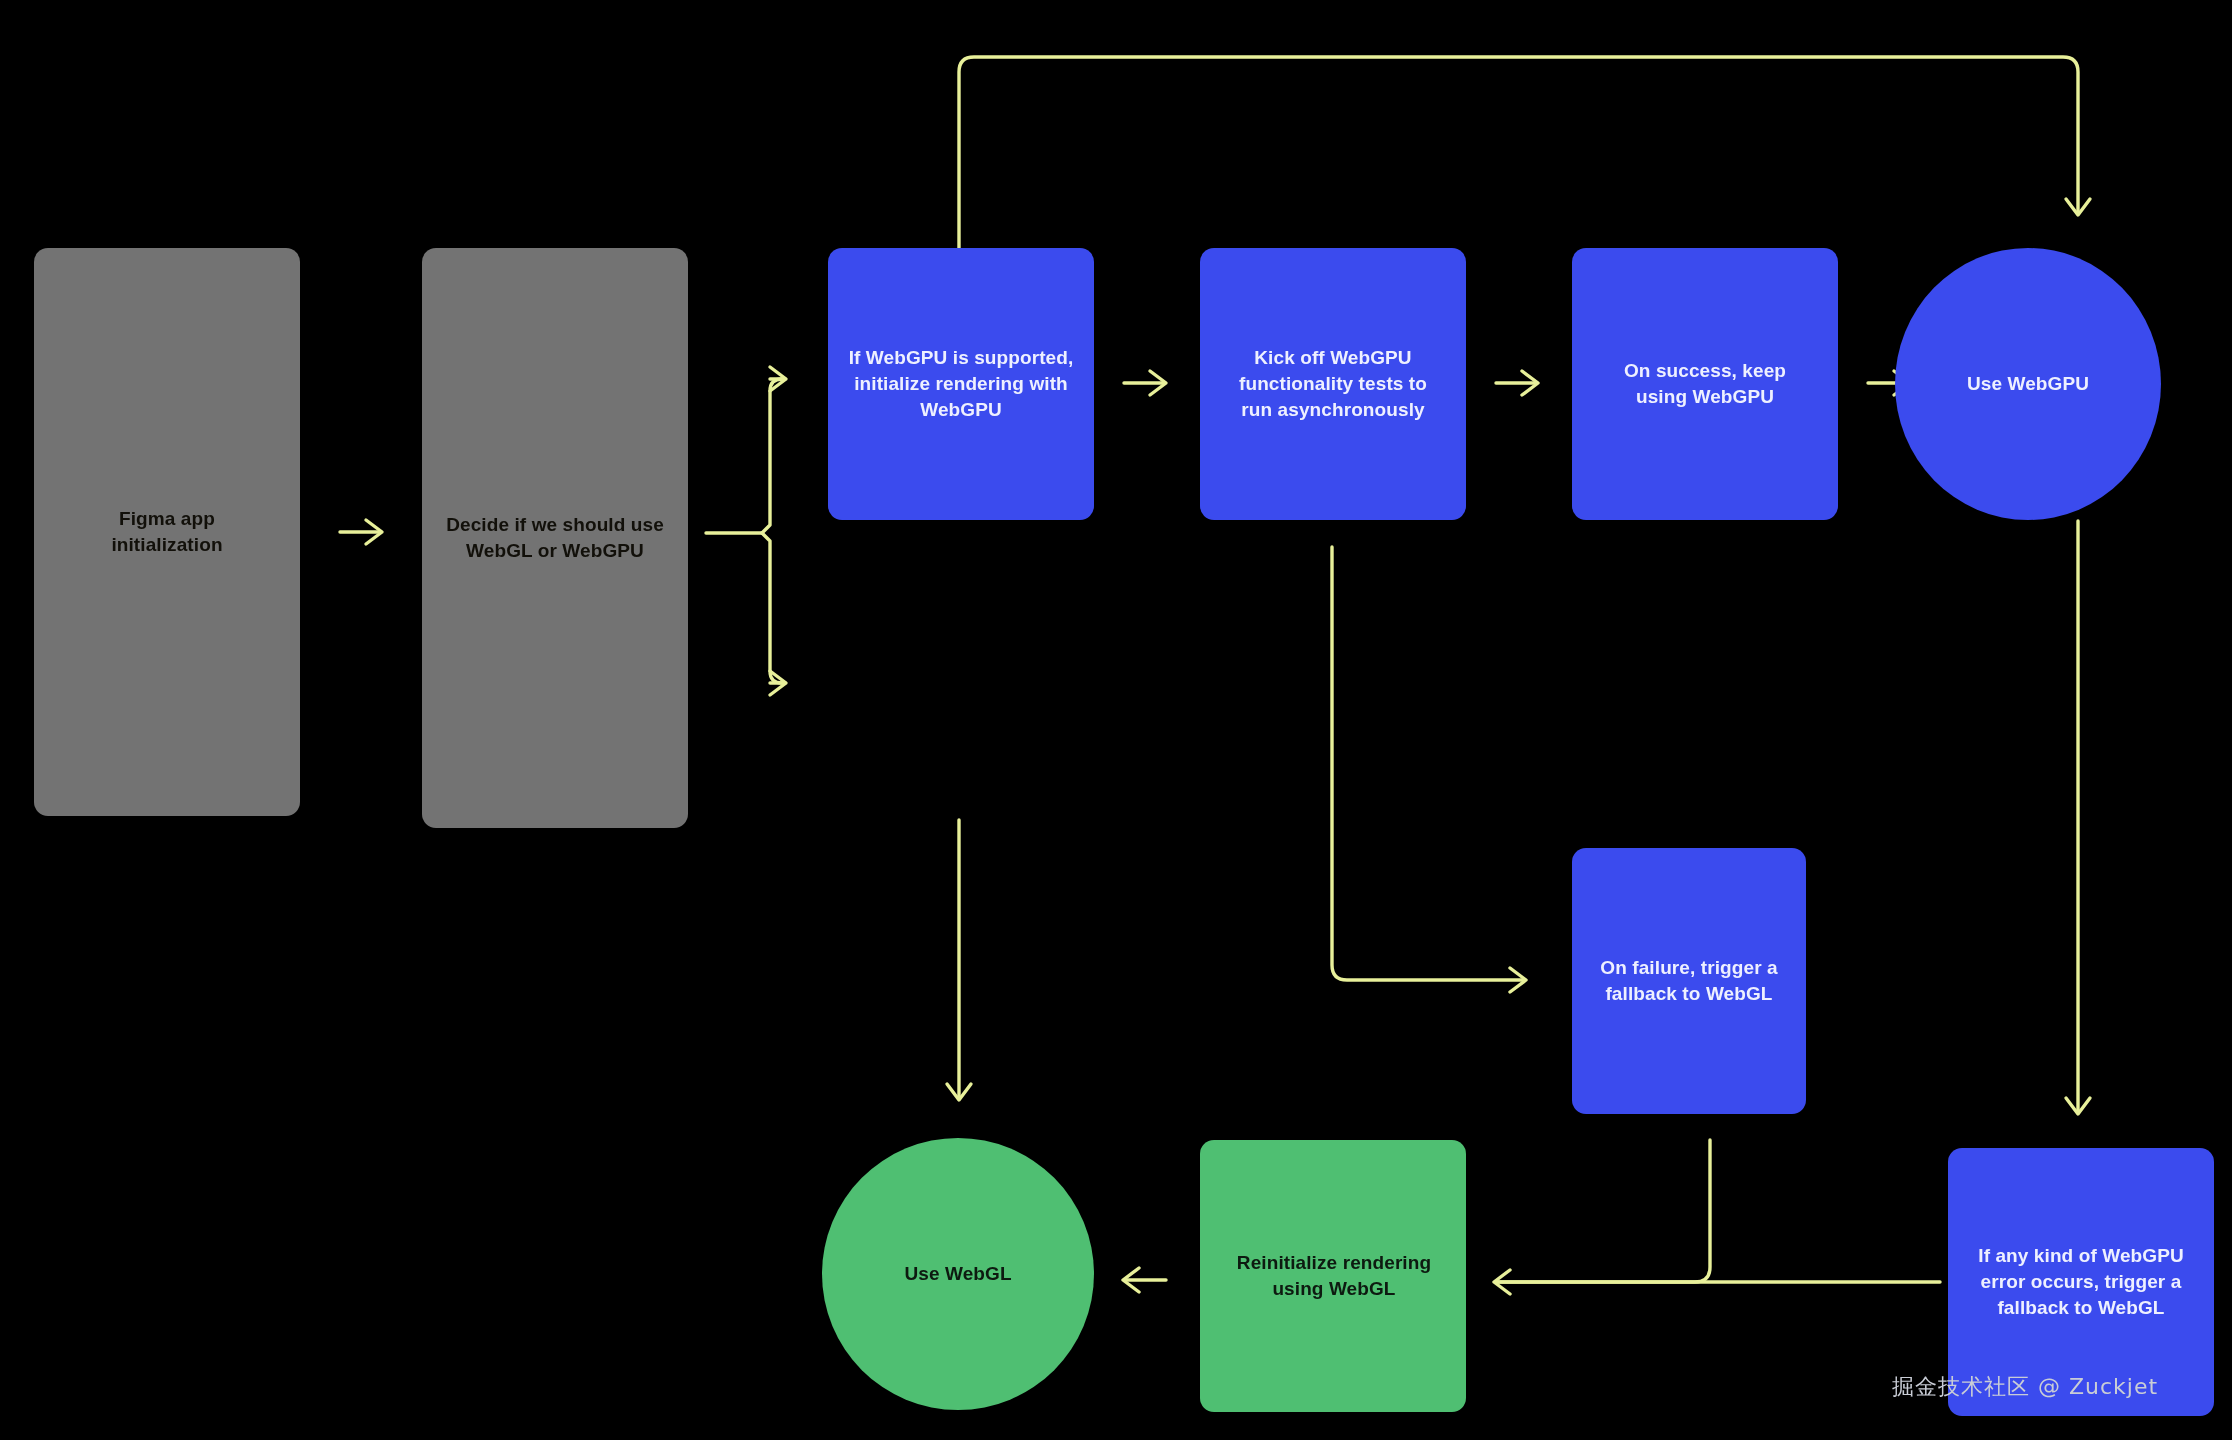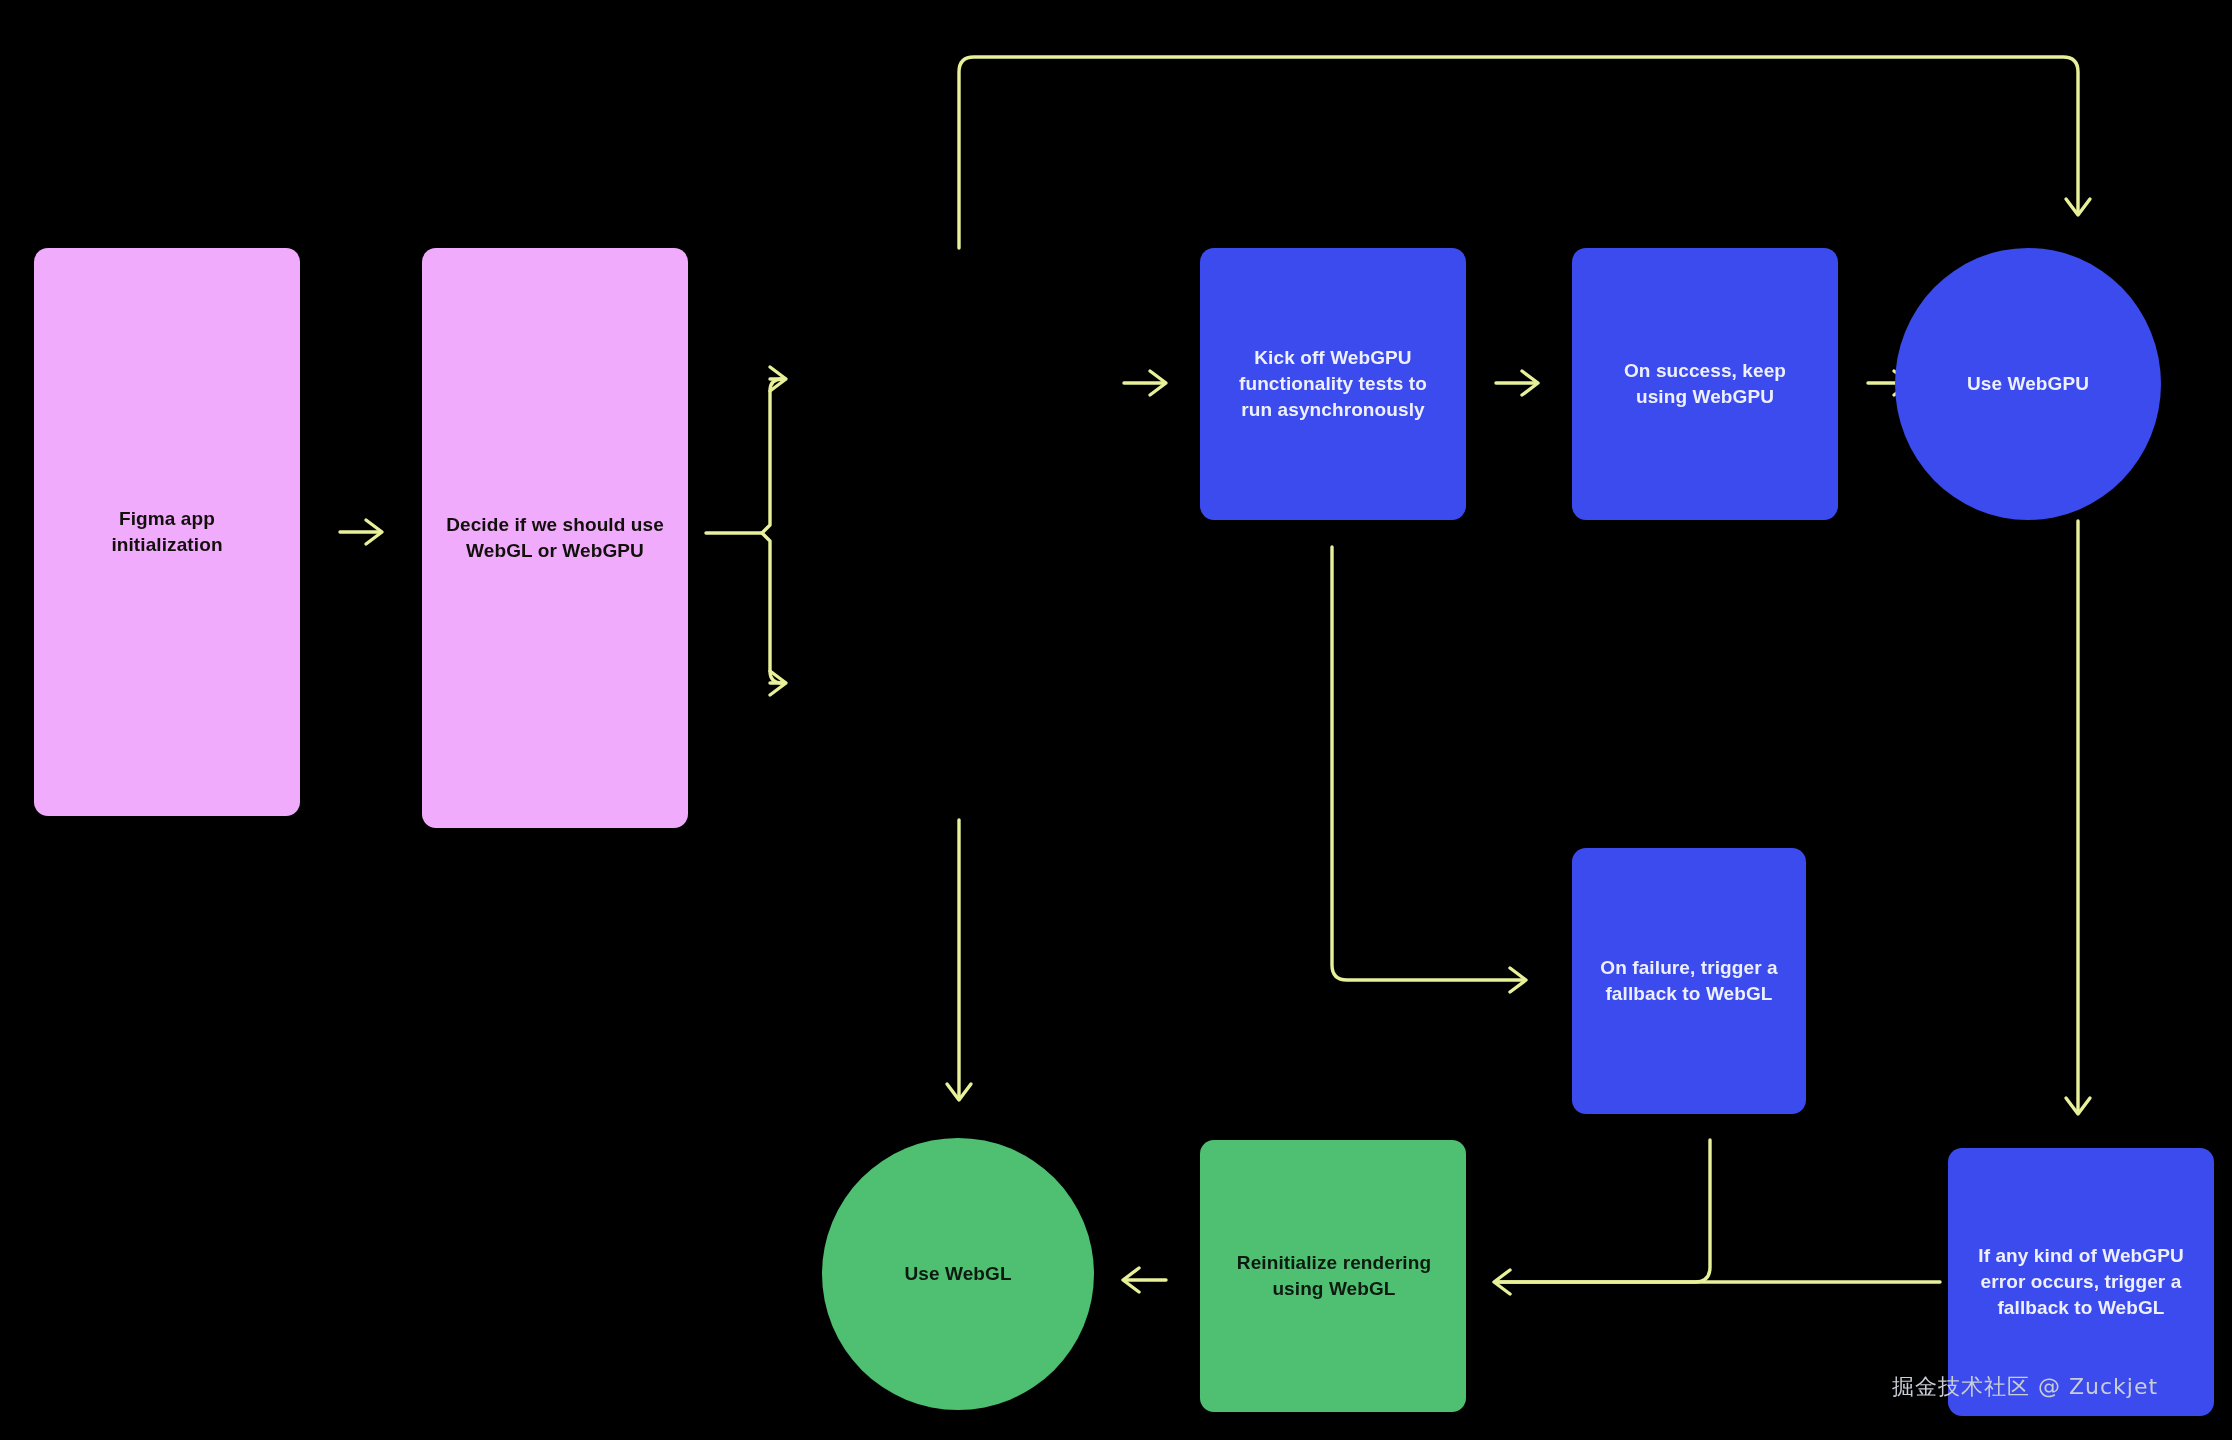--- a/index.html
+++ b/index.html
@@ -40,21 +40,21 @@
     letter-spacing: 0.1px;
     padding: 6px 10px;
   }
   .node .label {
     display: block;
     width: 100%;
     white-space: pre-line;
   }
   .rect { border-radius: 14px; }
   .circle { border-radius: 50%; }
-  .gold   { background: #f0abfc; color: #12100a; }
+  .gold   { background: #737373; color: #12100a; }
   .blue   { background: #3B4BEE; color: #eef0ff; }
   .green  { background: #4FBF72; color: #0d1a10; }
 
   
   #n-figma-init     { left: 34px;   top: 248px;  width: 266px;  height: 568px;  font-size: 19px; }
   #n-decide         { left: 408px;  top: 248px;  width: 266px;  height: 580px;  font-size: 19px; margin-left: 14px; }
   #n-if-supported   { left: 828px;  top: 248px;  width: 266px;  height: 272px;  font-size: 19px; }
   #n-if-not-sup     { left: 828px;  top: 554px;  width: 266px;  height: 260px;  font-size: 19px; }
   #n-kick-off       { left: 1200px; top: 248px;  width: 266px;  height: 272px;  font-size: 19px; }
   #n-on-success     { left: 1572px; top: 248px;  width: 266px;  height: 272px;  font-size: 19px; }
@@ -156,20 +156,25 @@
   <div class="node rect gold" id="n-figma-init">
     <span class="label">Figma app
 initialization</span>
   </div>
 
   <div class="node rect gold" id="n-decide">
     <span class="label">Decide if we should use
 WebGL or WebGPU</span>
   </div>
 
+  <div class="node rect blue" id="n-if-supported">
+    <span class="label">If WebGPU is supported,
+initialize rendering with
+WebGPU</span>
+  </div>
 
 
   <div class="node rect blue" id="n-kick-off">
     <span class="label">Kick off WebGPU
 functionality tests to
 run asynchronously</span>
   </div>
 
   <div class="node rect blue" id="n-on-success">
     <span class="label">On success, keep

